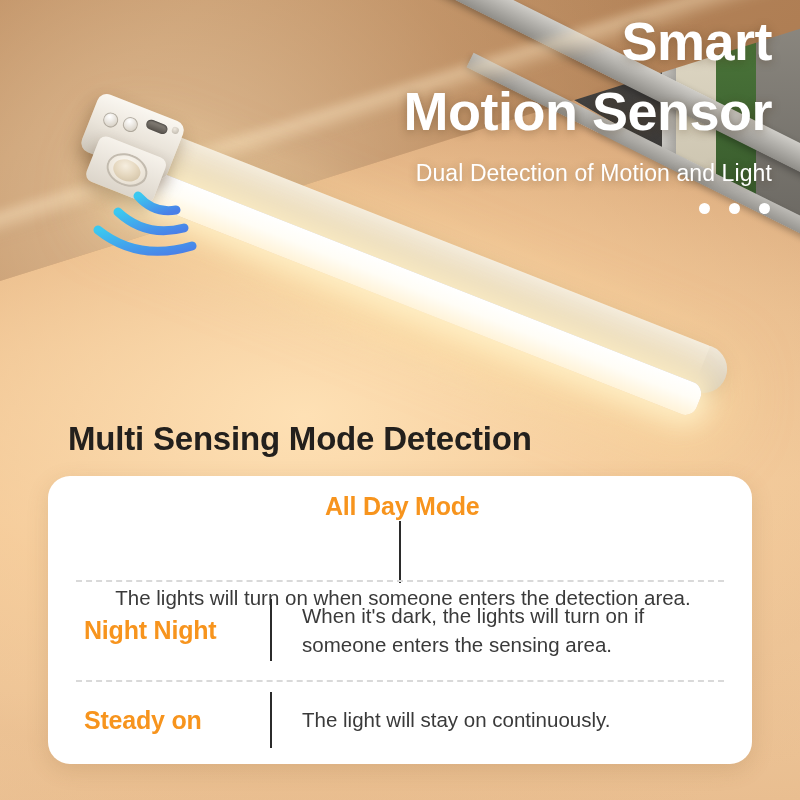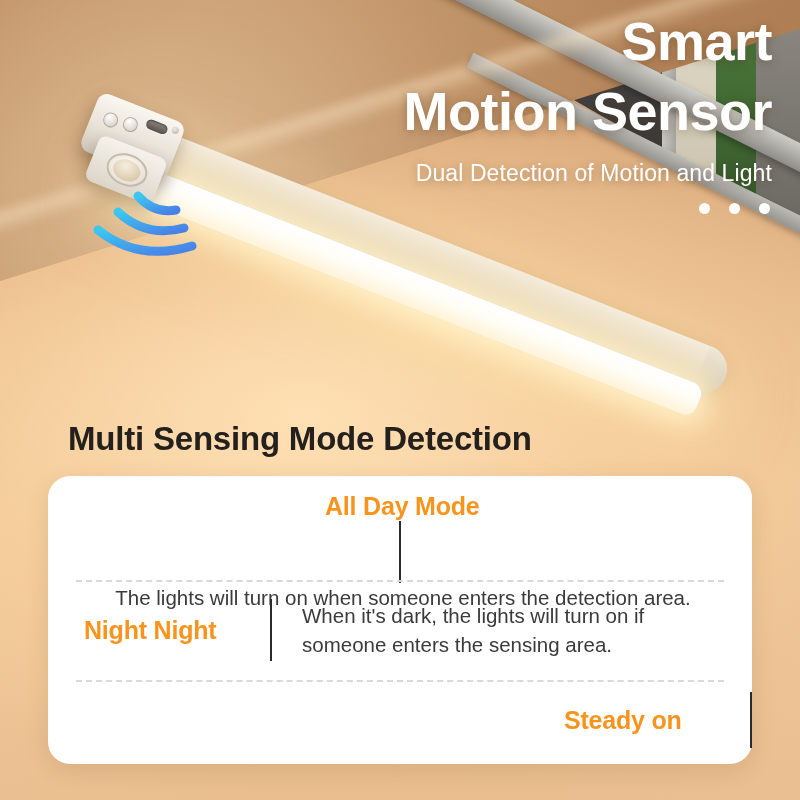--- a/index.html
+++ b/index.html
@@ -173,21 +173,21 @@
 
   
   .card {
     position:absolute; left:48px; top:476px; width:704px; height:288px;
     background:#FFFFFF; border-radius:22px;
     box-shadow:0 6px 22px rgba(120,80,40,0.16);
   }
   .row { position:absolute; left:0; width:100%; display:flex; align-items:center; }
   .r1 { top:16px;  height:84px;flex-direction:column; }
   .r2 { top:112px; height:84px; }
-  .r3 { top:212px; height:64px;justify-content:flex-end; }
+  .r3 { top:212px; height:64px; }
 
   .mode-label {
     width:222px; padding-left:36px; flex:0 0 auto;
     color:#F7941D; font-size:25px; font-weight:700; letter-spacing:-0.2px;
   }
   .vrule { width:2px; height:62px; background:#2B2B2B; flex:0 0 auto; }
   .r3 .vrule { height:56px; }
   .mode-desc {
     padding-left:30px; padding-right:24px;
     color:#3A3A3A; font-size:20.5px; line-height:1.42; font-weight:400;
@@ -289,16 +289,17 @@
       <div class="mode-label">Night Night</div>
       <div class="vrule"></div>
       <div class="mode-desc">When it's dark, the lights will turn on if someone enters the sensing area.</div>
     </div>
 
     <div class="divider d2"></div>
 
     <div class="row r3">
       <div class="mode-label">Steady on</div>
       <div class="vrule"></div>
+      <div class="mode-desc">The light will stay on continuously.</div>
     </div>
 
   </div>
 </div>
 
 </body></html>

